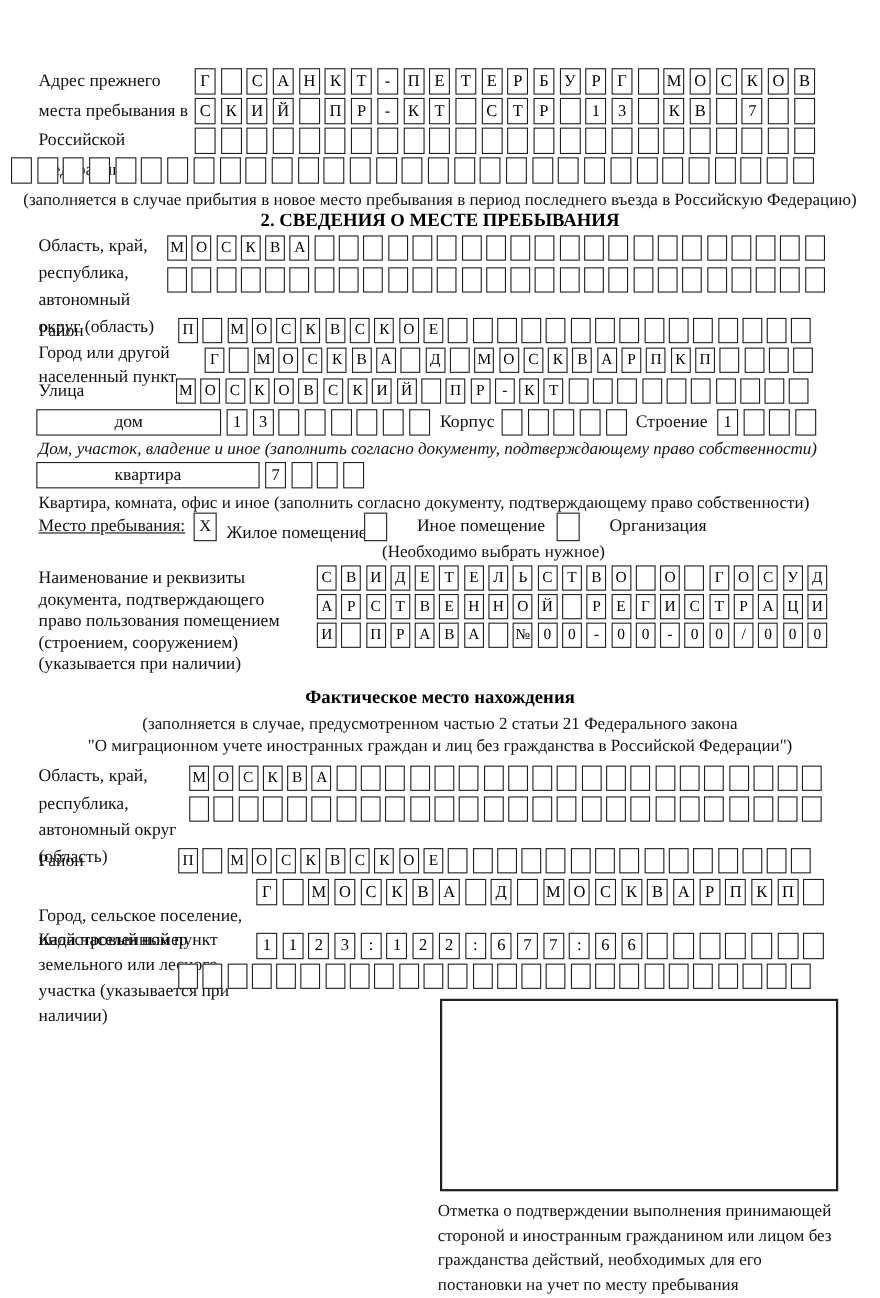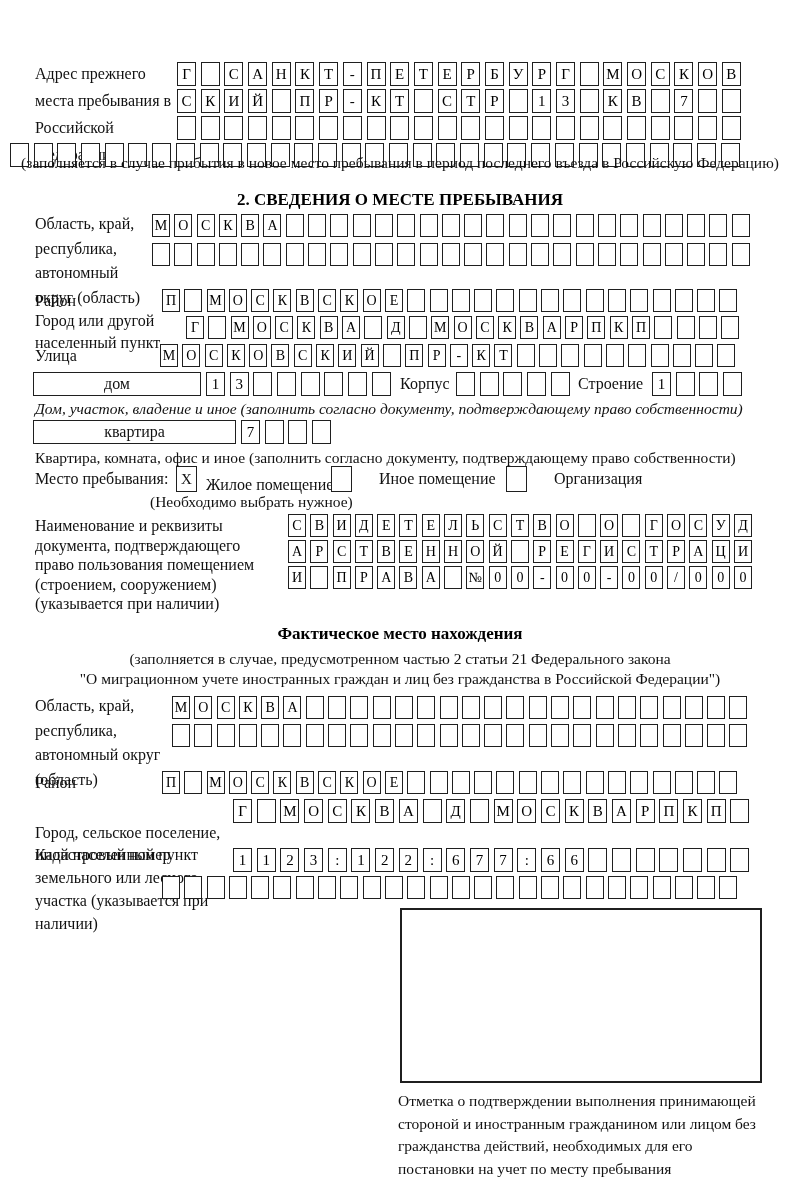--- a/index.html
+++ b/index.html
@@ -146,21 +146,21 @@
       <div class="cell"></div>
       <div class="cell"></div>
       <div class="cell"></div>
       <div class="cell"></div>
       <div class="cell"></div>
       <div class="cell"></div>
       <div class="cell"></div>
       <div class="cell"></div>
       <div class="cell"></div>
     </div>
-  <div class="abs note center" style="top:154px;">(заполняется в случае прибытия в новое место пребывания в период последнего въезда в Российскую Федерацию)</div>
+  <div class="abs note center" style="top:173px;">(заполняется в случае прибытия в новое место пребывания в период последнего въезда в Российскую Федерацию)</div>
 
   <div class="abs ttl center" style="top:190px;">2. СВЕДЕНИЯ О МЕСТЕ ПРЕБЫВАНИЯ</div>
 
   <div class="abs lbl" style="left:35px; top:212px; width:122px; line-height:24.5px;">Область, край, республика, автономный округ (область)</div>
   <div class="abs cellrow c-md" style="left:152px; top:214px;">
       <div class="cell">М</div>
       <div class="cell">О</div>
       <div class="cell">С</div>
       <div class="cell">К</div>
       <div class="cell">В</div>
@@ -336,28 +336,28 @@
 
   <div class="abs widebox" style="left:33px; top:420px; width:203px;">квартира</div>
   <div class="abs cellrow c-lg" style="left:241px; top:420px;">
       <div class="cell">7</div>
       <div class="cell"></div>
       <div class="cell"></div>
       <div class="cell"></div>
     </div>
   <div class="abs note" style="left:35px; top:449px;">Квартира, комната, офис и иное (заполнить согласно документу, подтверждающему право собственности)</div>
 
-  <div class="abs lbl" style="left:35px; top:470px;">Место пребывания:</div>
+  <div class="abs lbl" style="left:35px; top:470px;text-decoration:underline;">Место пребывания:</div>
   <div class="abs checkbox" style="left:176px; top:466px;">X</div>
   <div class="abs lbl" style="left:206px; top:476px;">Жилое помещение</div>
   <div class="abs checkbox" style="left:331px; top:466px;"></div>
   <div class="abs lbl" style="left:379px; top:470px;">Иное помещение</div>
   <div class="abs checkbox" style="left:506px; top:466px;"></div>
   <div class="abs lbl" style="left:554px; top:470px;">Организация</div>
-  <div class="abs note" style="left:150px; top:493px; width:400px; text-align:left;">(Необходимо выбрать нужное)</div>
+  <div class="abs note" style="left:150px; top:493px; width:400px; text-align:right;">(Необходимо выбрать нужное)</div>
 
   <div class="abs lbl" style="left:35px; top:516px; width:245px; line-height:19.5px;">Наименование и реквизиты документа, подтверждающего право пользования помещением (строением, сооружением) (указывается при наличии)</div>
   <div class="abs cellrow c-md" style="left:288px; top:514px;">
       <div class="cell">С</div>
       <div class="cell">В</div>
       <div class="cell">И</div>
       <div class="cell">Д</div>
       <div class="cell">Е</div>
       <div class="cell">Т</div>
       <div class="cell">Е</div>

